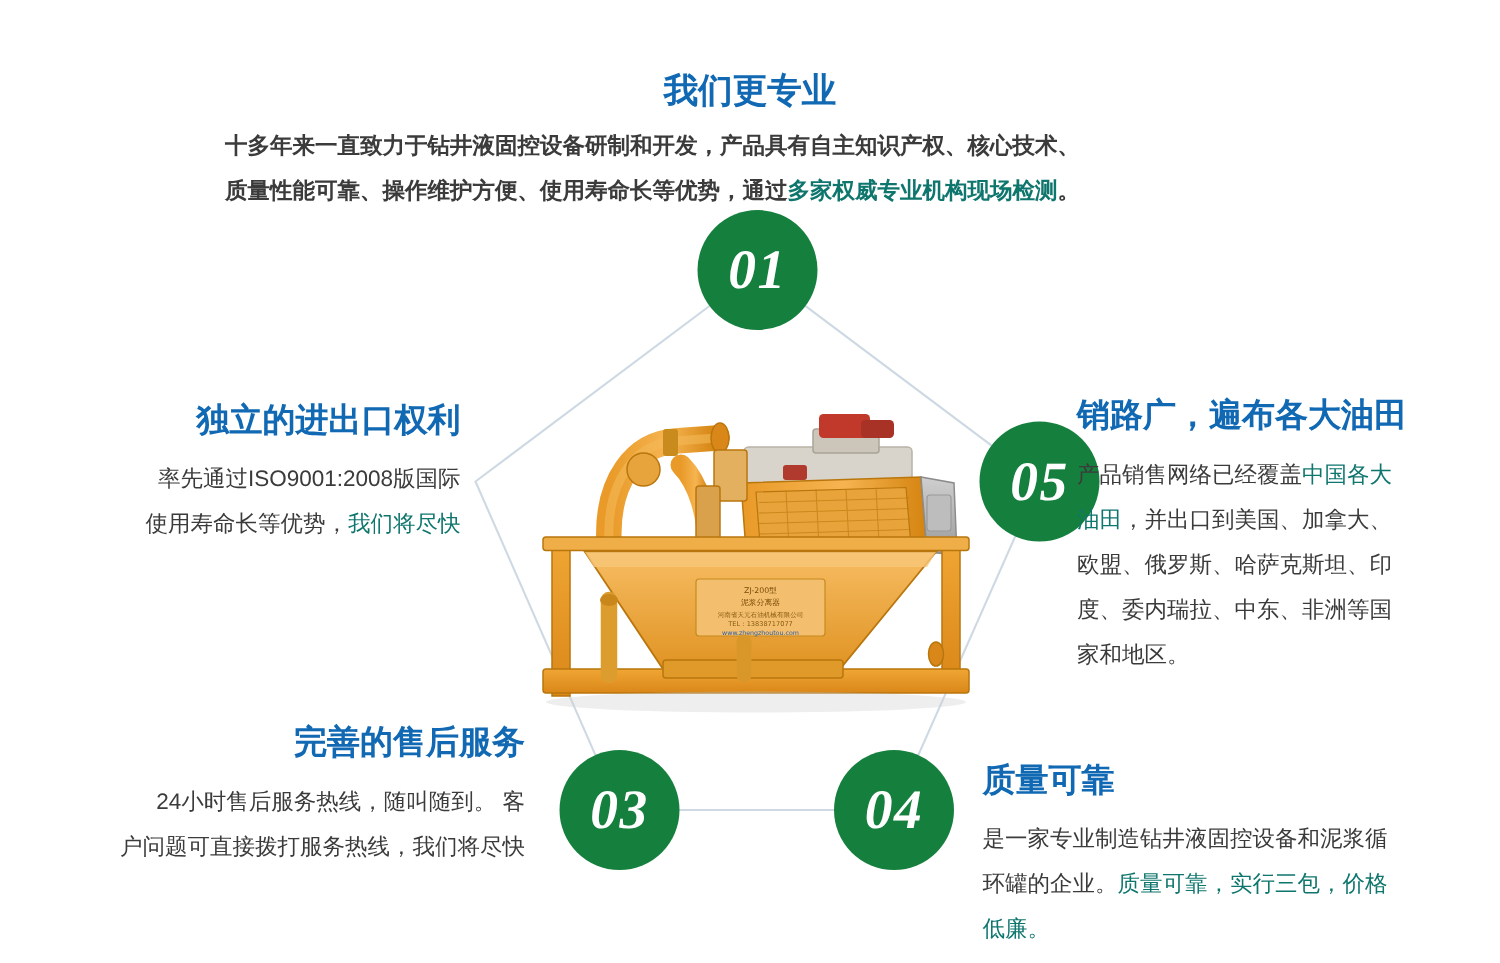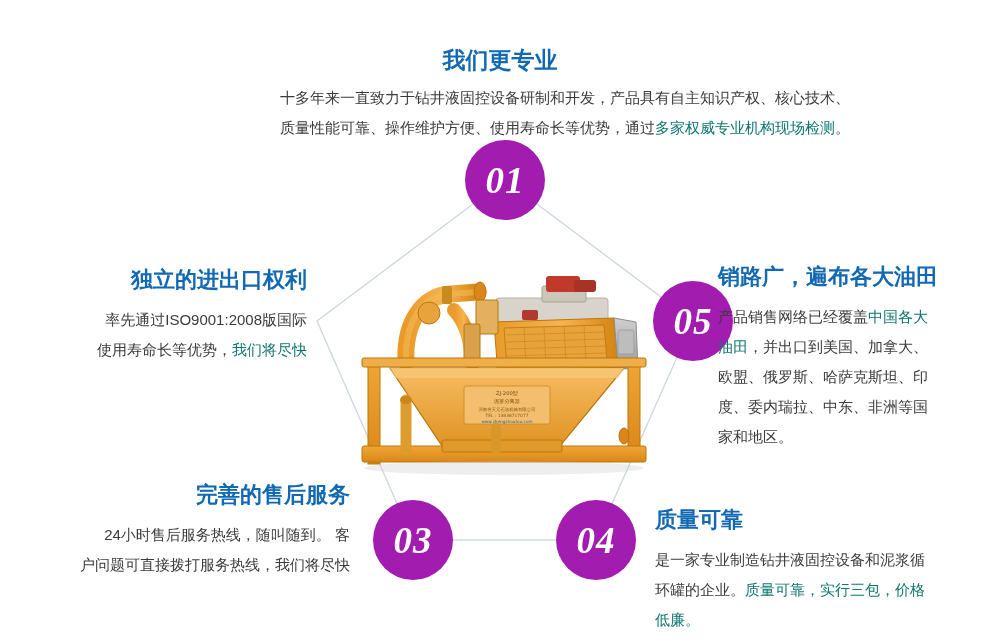--- a/index.html
+++ b/index.html
@@ -27,21 +27,21 @@
     width: 1000px; height: 642px;
     pointer-events: none;
   }
 
   
   .badge {
     position: absolute;
     width: 80px;
     height: 80px;
     border-radius: 50%;
-    background: #a21caf;
+    background: #15803d;
     color: #ffffff;
     display: flex;
     align-items: center;
     justify-content: center;
     font-family: "Liberation Serif", serif;
     font-style: italic;
     font-size: 37px;
     font-weight: bold;
     letter-spacing: 1px;
     box-shadow: 0 0 0 0 rgba(0,0,0,0);
@@ -78,21 +78,21 @@
   .block .body .hl { color: #0f766e; }
 
   
   .block-top {
     left: 150px;
     top: 45px;
     width: 700px;
     text-align: center;
   }
   .block-top .head { font-size: 23px; margin-bottom: 8px; }
-  .block-top .body { text-align: right; }
+  .block-top .body { text-align: left; font-weight: bold; }
 
   
   .block-left2 {
     left: 22px;
     top: 265px;
     width: 285px;
     text-align: right;
   }
   .block-left2 .head { font-size: 22px; }
 

